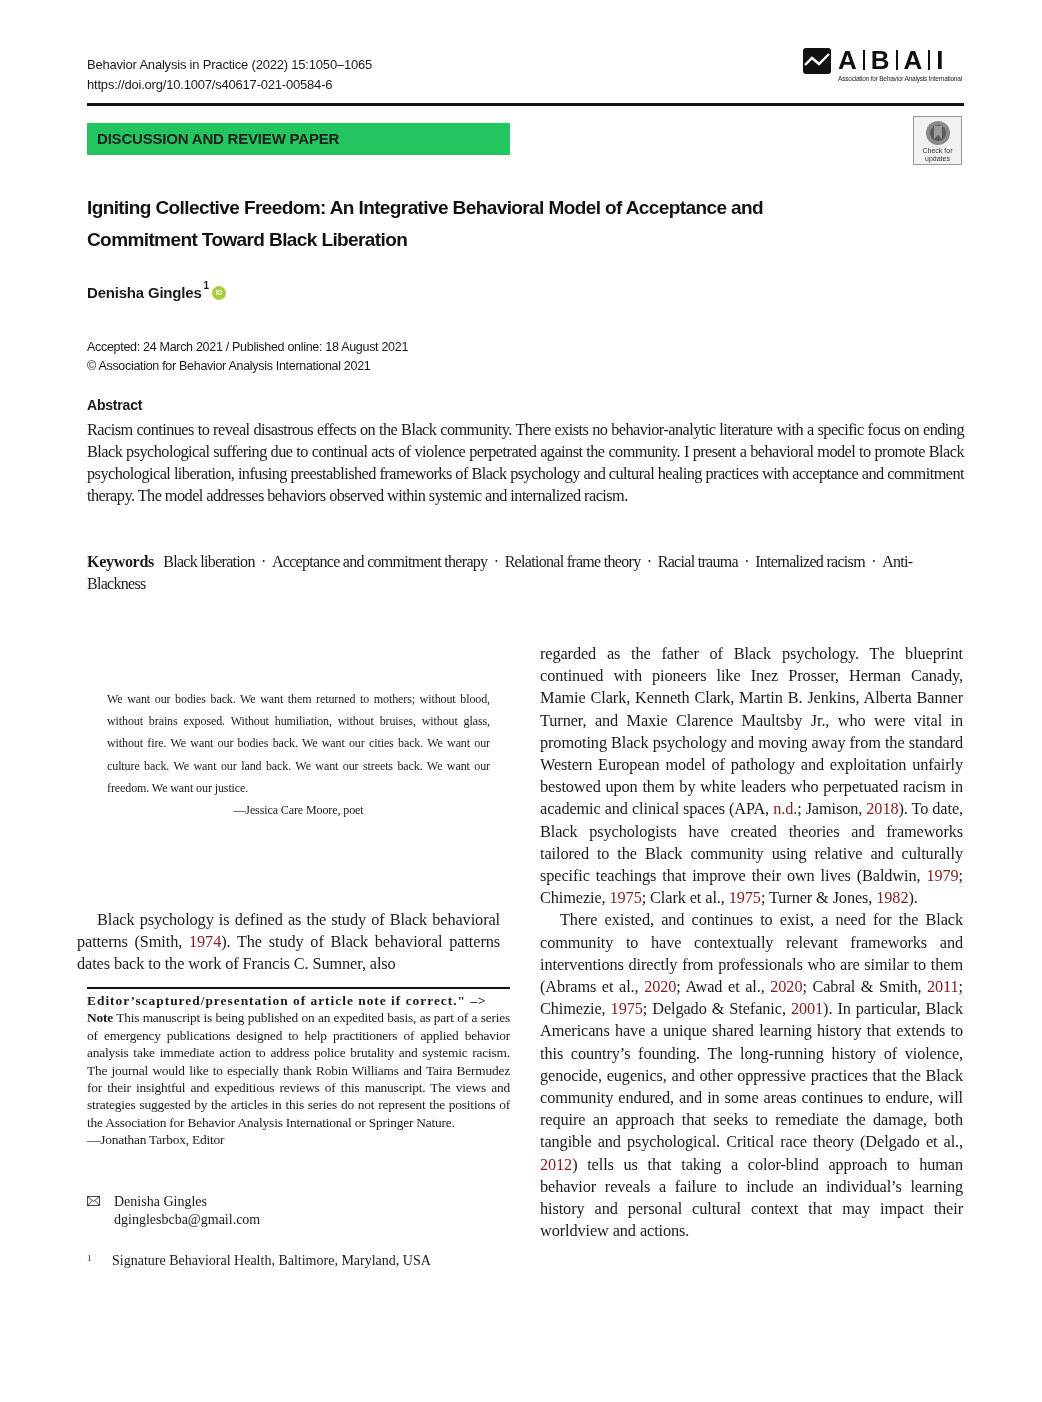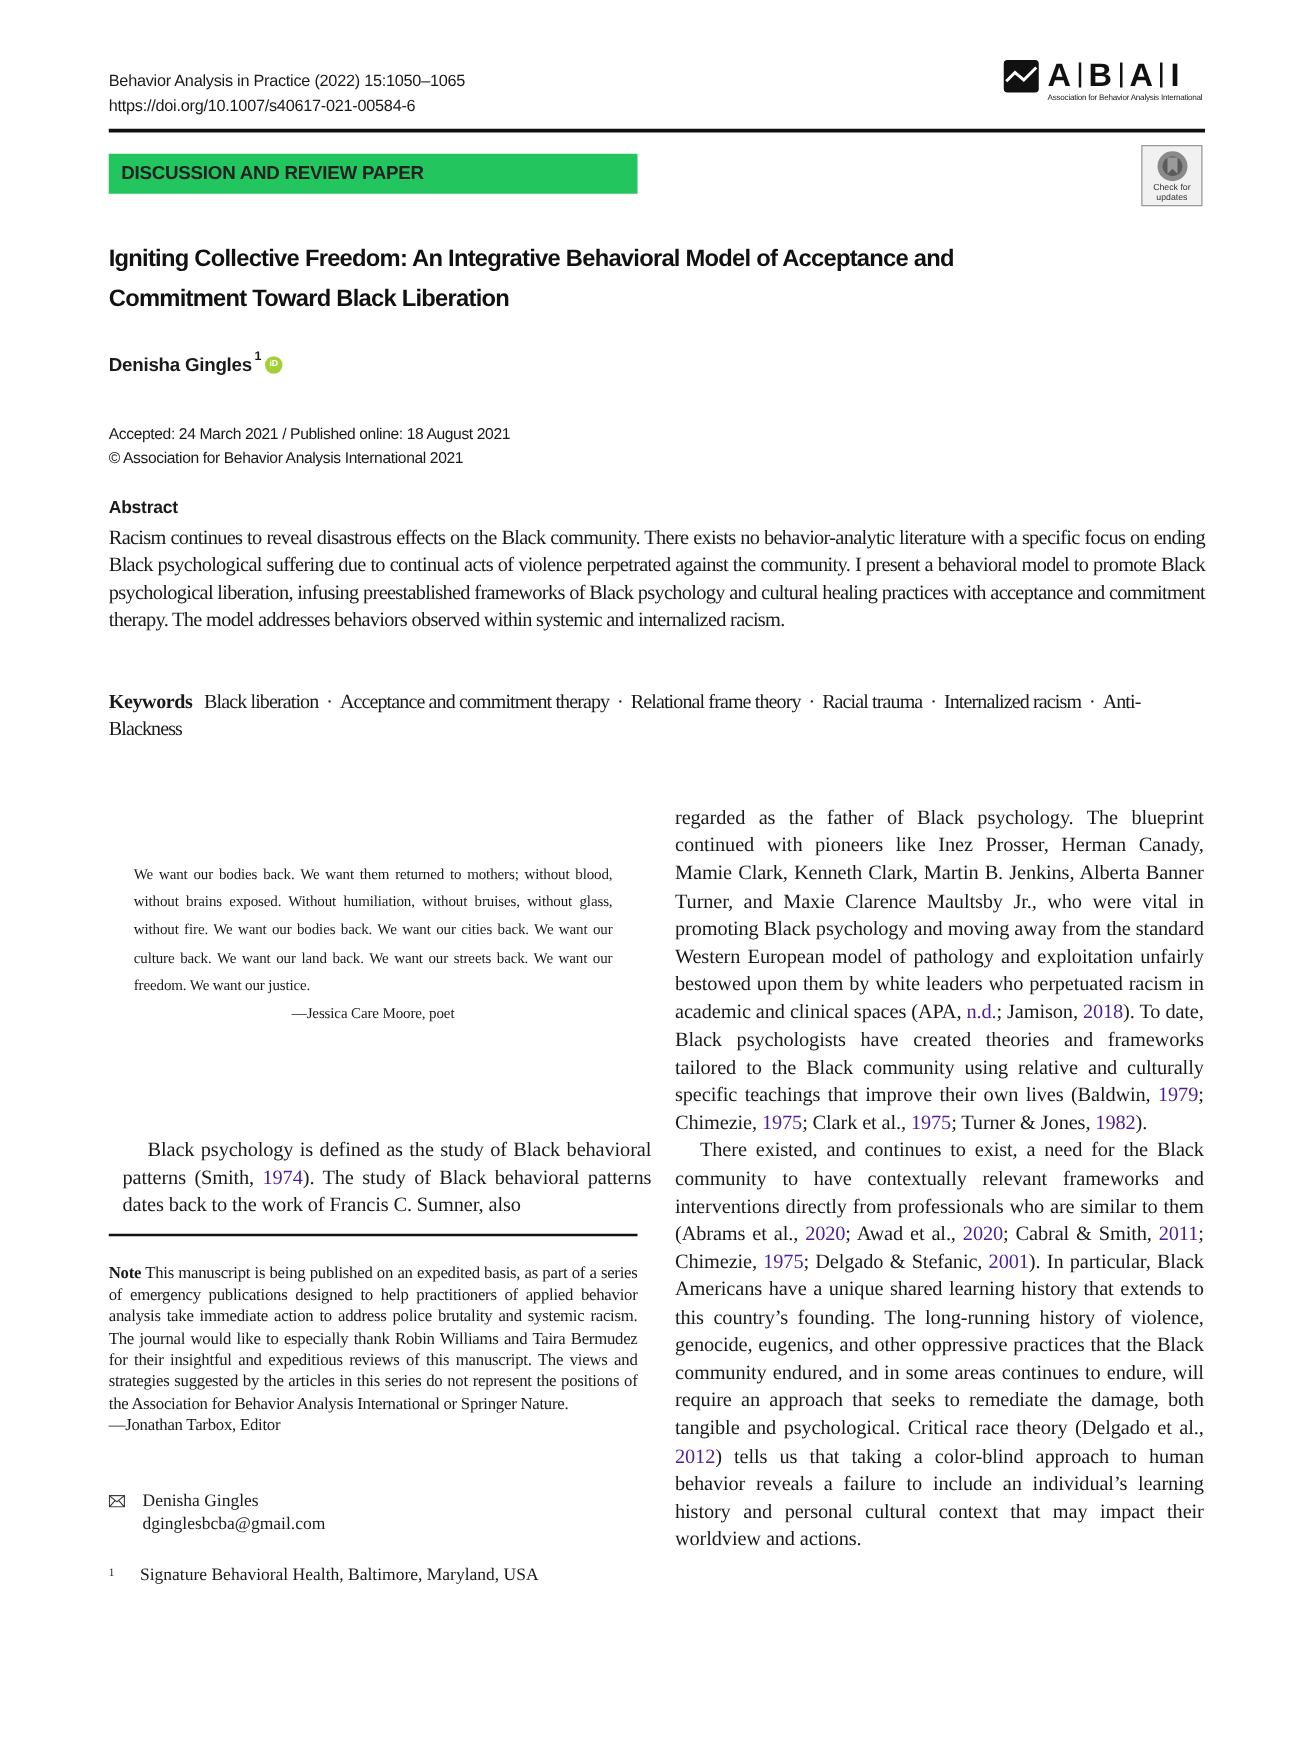--- a/index.html
+++ b/index.html
@@ -32,37 +32,37 @@
   .abstract-head { position: absolute; left: 87px; top: 397px; font-size: 14px; font-weight: bold; letter-spacing: -0.2px; }
   .abstract-body { position: absolute; left: 87px; top: 419px; width: 877px; font-size: 16.3px; line-height: 22px; text-align: justify; letter-spacing: -0.55px; }
 
   .keywords { position: absolute; left: 87px; top: 551px; width: 880px; font-size: 16px; line-height: 22px; letter-spacing: -0.7px; }
   .keywords .kh { font-family: Liberation Serif, serif; font-weight: bold; font-size: 16px; letter-spacing: -0.3px; margin-right: 6px; }
   .keywords .dot { margin: 0 3px; }
   .epigraph { position: absolute; left: 107px; top: 688px; width: 383px; font-size: 12px; line-height: 22.2px; text-align: justify; letter-spacing: -0.1px; }
   .epigraph .attr { display: block; text-align: center; }
 
   .body-p { font-size: 16.3px; line-height: 22.2px; text-align: justify; text-indent: 20px; margin: 0; }
-  .left-body { position: absolute; left: 98px; top: 909px; width: 423px; letter-spacing: -0.1px; }
+  .left-body { position: absolute; left: 77px; top: 909px; width: 423px; letter-spacing: -0.1px; }
 
   .note-rule { position: absolute; left: 87px; top: 987px; width: 423px; height: 2px; background: #111; }
   .note { position: absolute; left: 87px; top: 992px; width: 423px; font-size: 13.4px; line-height: 17.4px; text-align: justify; letter-spacing: -0.2px; }
   .note b { font-weight: bold; }
   .note .editor-line { letter-spacing: 1px; }
 
   .corresp { position: absolute; left: 87px; top: 1193px; font-size: 14px; line-height: 18px; }
   .corresp .env { position: absolute; left: 0; top: 3px; width: 13px; height: 10px; }
   .corresp .txt { position: absolute; left: 27px; top: 0; white-space: nowrap; }
   .affil { position: absolute; left: 87px; top: 1252px; font-size: 14px; line-height: 18px; white-space: nowrap; }
   .affil sup { font-size: 9px; position: absolute; left: 0; top: -3px; }
   .affil .txt { position: absolute; left: 25px; top: 0; }
 
   .right-col { position: absolute; left: 540px; top: 643px; width: 423px; letter-spacing: -0.1px; }
   .right-col .body-p.noindent { text-indent: 0; }
-  a.cite { color: #4c1d95; text-decoration: none; }
+  a.cite { color: #7f1d1d; text-decoration: none; }
 </style>
 </head>
 <body>
 
 <div class="journal-info sans">
   <div>Behavior Analysis in Practice (2022) 15:1050–1065</div>
   <div>https://doi.org/10.1007/s40617-021-00584-6</div>
 </div>
 
 <div class="abai-logo">
@@ -124,21 +124,21 @@
   <span>We want our bodies back. We want them returned to mothers; without blood, without brains exposed. Without humiliation, without bruises, without glass, without fire. We want our bodies back. We want our cities back. We want our culture back. We want our land back. We want our streets back. We want our freedom. We want our justice.</span>
   <span class="attr">—Jessica Care Moore, poet</span>
 </div>
 
 <div class="left-body serif">
   <p class="body-p"><span>Black psychology is defined as the study of Black behavioral patterns (Smith, </span><a class="cite">1974</a><span>). The study of Black behavioral patterns dates back to the work of Francis C. Sumner, also</span></p>
 </div>
 
 <div class="note-rule"></div>
 <div class="note serif">
-  <br>
+  <b class="editor-line">Editor’scaptured/presentation of article note if correct." –&gt;</b><br>
   <b>Note</b>
   <span>This manuscript is being published on an expedited basis, as part of a series of emergency publications designed to help practitioners of applied behavior analysis take immediate action to address police brutality and systemic racism. The journal would like to especially thank Robin Williams and Taira Bermudez for their insightful and expeditious reviews of this manuscript. The views and strategies suggested by the articles in this series do not represent the positions of the Association for Behavior Analysis International or Springer Nature.</span><br>
   <span>—Jonathan Tarbox, Editor</span>
 </div>
 
 <div class="corresp serif">
   <svg class="env" viewBox="0 0 13 10">
     <rect x="0.5" y="0.5" width="12" height="9" fill="none" stroke="#333" stroke-width="0.9"></rect>
     <path d="M0.5 0.5 L6.5 5.5 L12.5 0.5 M0.5 9.5 L5 4.5 M12.5 9.5 L8 4.5" fill="none" stroke="#333" stroke-width="0.9"></path>
   </svg>

